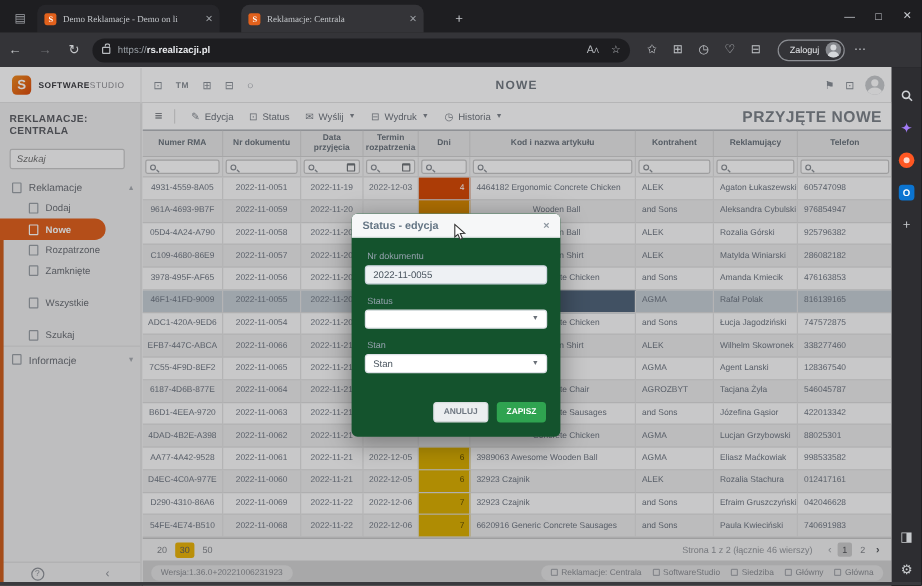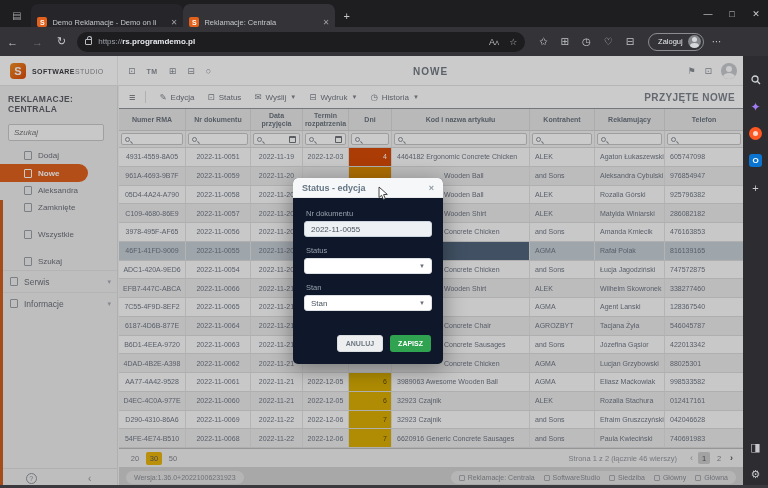--- a/index.html
+++ b/index.html
@@ -3,22 +3,22 @@
 <meta charset="utf-8">
 <style>
   html,body{margin:0;padding:0;background:#000;}
   *{box-sizing:border-box;}
   .stage{position:relative;width:768px;height:488px;overflow:hidden;
          font-family:"Liberation Sans","DejaVu Sans",sans-serif;background:#1e1e21;}
 
   
   .tabstrip{position:absolute;left:0;top:0;width:768px;height:27px;background:#1e1e21;display:flex;align-items:flex-end;}
   .tab-actions{color:#9da0a5;font-size:10px;margin:0 10px 6px 12px;}
-  .tab{width:152px;height:23px;display:flex;align-items:flex-end;padding:0 6px;border-radius:7px 7px 0 0;
-       background:#26262a;margin-right:0;}
+  .tab{width:152px;height:23px;display:flex;align-items:center;padding:0 6px;border-radius:7px 7px 0 0;
+       background:#26262a;margin-right:18px;font-family:Liberation Serif, serif;}
   .tab.active{background:#343438;}
   .tab .fav{width:10px;height:10px;background:#e2611c;border-radius:2px;color:#fff;font-size:7px;font-weight:bold;
             display:flex;align-items:center;justify-content:center;flex:none;}
   .tab .ttl{flex:1;color:#c3c6ca;font-size:7.5px;margin:0 5px;white-space:nowrap;overflow:hidden;}
   .tab .tx{color:#9da0a5;font-size:8px;}
   .newtab{color:#c3c6ca;font-size:11px;margin:0 0 5px 8px;}
   .wincontrols{position:absolute;right:0;top:0;height:27px;display:flex;align-items:center;}
   .wincontrols span{color:#c9cbd0;font-size:9px;width:24px;text-align:center;}
 
   .addrbar{position:absolute;left:0;top:27px;width:768px;height:29px;background:#343438;display:flex;align-items:center;}
@@ -92,21 +92,21 @@
            justify-content:space-around;color:#8f9399;}
   .qmark{width:11px;height:11px;border:1px solid #8f9399;border-radius:50%;font-size:7px;display:flex;align-items:center;justify-content:center;}
 
   
   .main{position:absolute;left:119px;top:30px;right:0;bottom:0;display:flex;flex-direction:column;background:#fff;}
   .toolbar{height:23px;background:#fff;border-bottom:1px solid #8f959b;display:flex;align-items:center;gap:13px;padding:0 8px 0 10px;}
   .burger{font-size:11px;color:#5f646a;padding-right:10px;border-right:1px solid #ddd;}
   .tbtn{display:flex;align-items:center;gap:4px;font-size:8px;color:#6f757d;}
   .tbtn .ti{font-size:8.5px;color:#80868d;}
   .tbtn .caret{font-size:6px;color:#80868d;}
-  .tb-right{margin-left:auto;font-size:10px;font-weight:bold;color:#7d838a;letter-spacing:.4px;}
+  .tb-right{margin-left:auto;font-size:13px;font-weight:bold;color:#7d838a;letter-spacing:.4px;}
 
   .grid{display:grid;}
   .thead{height:22px;background:#e9e9e9;border-bottom:1px solid #d0d0d0;}
   .th{display:flex;align-items:center;justify-content:center;text-align:center;font-size:7px;line-height:8px;
       font-weight:bold;color:#6a737c;border-right:1px solid #d8d8d8;padding:0 2px;}
   .tfilter{height:17px;background:#f3f3f3;border-bottom:1px solid #d8d8d8;}
   .fcell{border-right:1px solid #e0e0e0;padding:2px 2px;}
   .fbox{height:12px;background:#fff;border:1px solid #c6c6c6;border-radius:2px;display:flex;align-items:center;padding:0 3px;}
   .mag{width:5px;height:5px;border:1px solid #8a8f95;border-radius:50%;position:relative;flex:none;}
   .mag:after{content:"";position:absolute;left:4px;top:4px;width:3px;height:1px;background:#8a8f95;transform:rotate(45deg);}
@@ -135,21 +135,21 @@
   .pnum.active{background:#cbcbcb;color:#505256;}
 
   .statusbar{height:21px;background:#d3d3d3;display:flex;align-items:center;padding:0 7px;}
   .spill{height:13px;background:#e4e4e4;border-radius:8px;display:flex;align-items:center;padding:0 8px;gap:9px;
          font-size:7px;color:#8a8d92;white-space:nowrap;}
   .spill.right{margin-left:auto;}
   .sdot{width:6px;height:6px;border:1px solid #a8abaf;border-radius:1px;display:inline-block;margin-right:3px;vertical-align:-1px;}
   .win-edge{position:absolute;left:0;right:0;bottom:0;height:3px;background:#3a3a3e;z-index:90;}
 
   
-  .modal{position:absolute;left:293px;top:122px;width:150px;z-index:50;background:#0f172a;border-radius:5px;
+  .modal{position:absolute;left:293px;top:122px;width:174px;z-index:50;background:#14532d;border-radius:5px;
          box-shadow:0 5px 22px rgba(0,0,0,.38);overflow:hidden;}
   .m-head{height:20px;background:#f6f7f8;border-bottom:1px solid #e7e9eb;display:flex;align-items:center;
           padding:0 9px;font-size:9px;font-weight:bold;color:#647584;}
   .m-close{margin-left:auto;color:#8d97a0;font-size:9px;}
   .m-body{padding:9px 11px 10px 11px;}
   .m-label{font-size:7.5px;color:#95a2ae;margin:9px 0 3px 2px;}
   .m-label:first-child{margin-top:2px;}
   .m-input{height:16px;background:#eef1f4;border:1px solid #cdd6df;border-radius:3px;display:flex;align-items:center;
            padding:0 6px;font-size:8px;color:#49545e;}
   .m-select{height:16px;background:#fff;border:1px solid #dde1e6;border-radius:3px;display:flex;align-items:center;
@@ -188,21 +188,21 @@
       <span>✕</span>
     </div>
   </div>
 
   <div class="addrbar">
     <span class="nav-ic">←</span>
     <span class="nav-ic dis">→</span>
     <span class="nav-ic">↻</span>
     <div class="urlpill">
       <span class="lock"></span>
-      <span class="urltext"><span>https://</span><b>rs.programdemo.pl</b></span>
+      <span class="urltext"><span>https://</span><b>rs.realizacji.pl</b></span>
       <div class="pill-ics">
         <span>A<span style="font-size:6px;">ᐱ</span></span>
         <span>☆</span>
       </div>
     </div>
     <div class="addr-ics">
       <span>✩</span>
       <span>⊞</span>
       <span>◷</span>
       <span>♡</span>
@@ -254,48 +254,48 @@
         <span>⚑</span>
         <span>⊡</span>
         <span class="avatar"></span>
       </div>
     </div>
 
     <div class="sidebar">
       <div class="sb-head">REKLAMACJE: CENTRALA</div>
       <input class="sb-search" placeholder="Szukaj" style="">
       <div id="sbmenu">
+          <div class="sitem lvl0">
+            <span class="sq"></span>
+            <span>Reklamacje</span>
+            <span class="chev">▴</span>
+          </div>
           <div class="sitem lvl1">
             <span class="sq"></span>
             <span>Dodaj</span>
           </div>
           <div class="sitem lvl1 active">
             <span class="sq"></span>
             <span>Nowe</span>
           </div>
           <div class="sitem lvl1">
             <span class="sq"></span>
-            <span>Aleksandra</span>
+            <span>Rozpatrzone</span>
           </div>
           <div class="sitem lvl1">
             <span class="sq"></span>
             <span>Zamknięte</span>
           </div>
           <div class="sitem lvl1 gap">
             <span class="sq"></span>
             <span>Wszystkie</span>
           </div>
           <div class="sitem lvl1 gap">
             <span class="sq"></span>
             <span>Szukaj</span>
-          </div>
-          <div class="sitem lvl0 sect">
-            <span class="sq"></span>
-            <span>Serwis</span>
-            <span class="chev">▾</span>
           </div>
           <div class="sitem lvl0 sect">
             <span class="sq"></span>
             <span>Informacje</span>
             <span class="chev">▾</span>
           </div>
         </div>
       <div class="sb-foot">
         <span class="qmark">?</span>
         <span style="font-size:10px;">‹</span>

